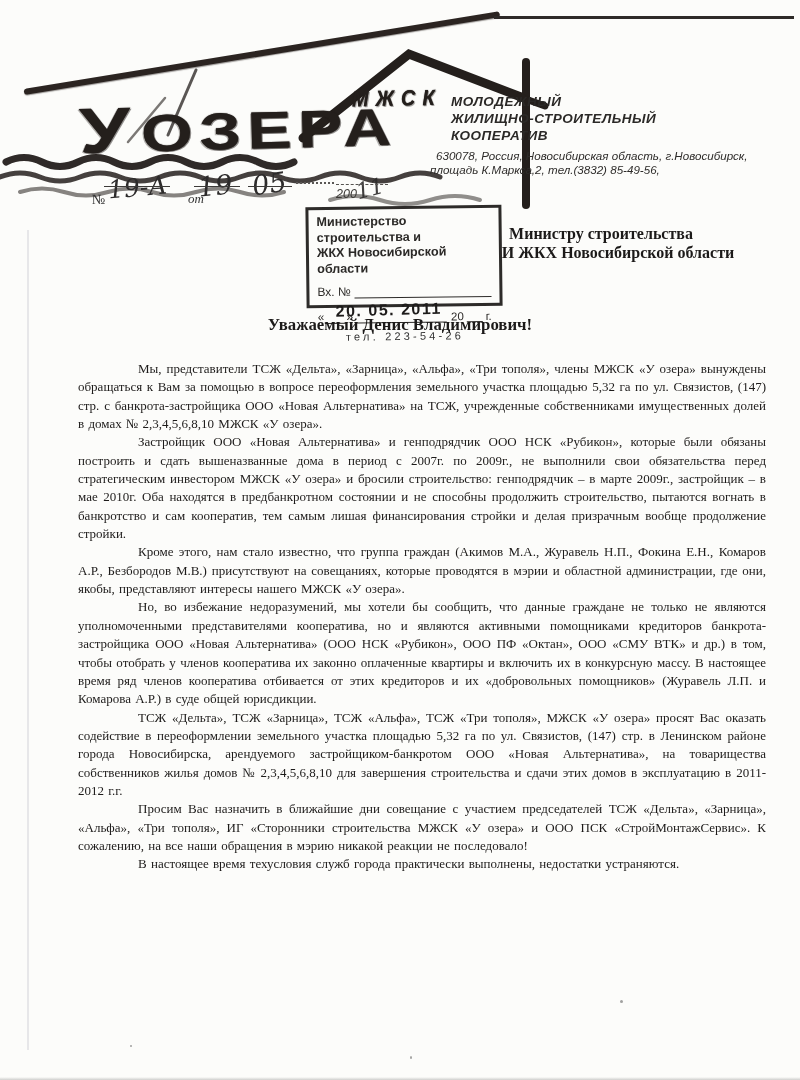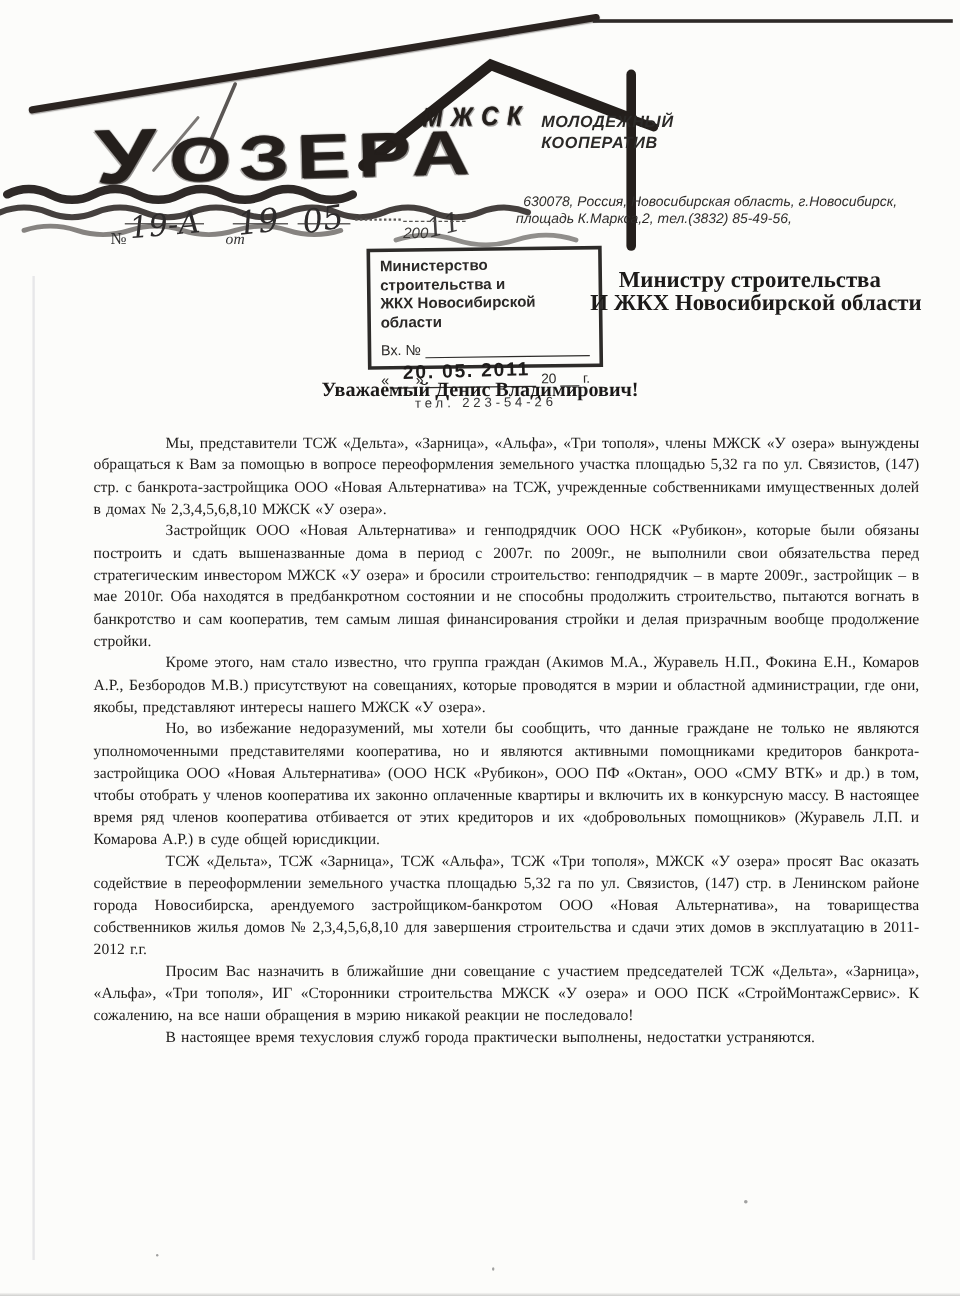--- a/index.html
+++ b/index.html
@@ -37,21 +37,21 @@
   }
   .logo-main .u{font-size:64px; line-height:1; letter-spacing:4px;}
   .logo-main .ozera{font-size:52px; line-height:1; letter-spacing:5px;}
 
   .org-name{
     position:absolute; left:451px; top:93px;
     font-family:"Liberation Sans", sans-serif; font-style:italic; font-weight:bold;
     font-size:13.5px; line-height:17px; letter-spacing:.5px; color:#2b2927;
   }
   .org-address{
-    position:absolute; left:424px; top:162px;
+    position:absolute; left:424px; top:149px;
     font-family:"Liberation Sans", sans-serif; font-style:italic;
     font-size:11.6px; line-height:14px; color:#2e2c2a; white-space:nowrap;
   }
   .org-address .l0{padding-left:12px;}
   .org-address .l1{padding-left:6px;}
 
   
   .ref-no{position:absolute; left:92px; top:192px; font-size:14px; color:#333;}
   .hand{
     font-family:"DejaVu Serif", serif; font-style:italic; color:#2d2b2b;
@@ -85,21 +85,21 @@
   .stamp .date-stamp{
     position:absolute; left:18px; top:-6px;
     font-weight:bold; font-size:16px; letter-spacing:1.5px; color:#1d1b1a;
     transform:rotate(-1deg); white-space:nowrap;
   }
   .stamp .phone{margin-top:7px; text-align:center; font-size:11px; letter-spacing:3.2px; color:#333;}
 
   
   .recipient{
     position:absolute; right:32px; top:224px; width:300px;
-    font-weight:bold; font-size:19px; line-height:19px; text-align:right; color:#1c1a19;
+    font-weight:bold; font-size:16px; line-height:19px; text-align:center; color:#1c1a19;
   }
   .recipient .r0{padding-right:34px;}
   .recipient .r2{padding-right:26px;}
 
   
   .salutation{
     position:absolute; left:0; top:315px; width:100%; text-align:center;
     font-weight:bold; font-size:16.8px; color:#1c1a19;
   }
   .body-text{
@@ -143,20 +143,21 @@
     </g>
   </svg>
   <div class="logo-mzhsk">МЖСК</div>
   <div class="logo-main">
     <span class="u">У</span>
     <span class="ozera">ОЗЕРА</span>
   </div>
 
   <div class="org-name">
     <div>МОЛОДЕЖНЫЙ</div>
+    <div>ЖИЛИЩНО-СТРОИТЕЛЬНЫЙ</div>
     <div>КООПЕРАТИВ</div>
   </div>
 
   <div class="org-address">
     <div class="l0">630078, Россия, Новосибирская область, г.Новосибирск,</div>
     <div class="l1">площадь К.Маркса,2, тел.(3832) 85-49-56,</div>
   </div>
 
   <span class="ref-no">№</span>
   <span class="hand ref-num">19-А</span>

